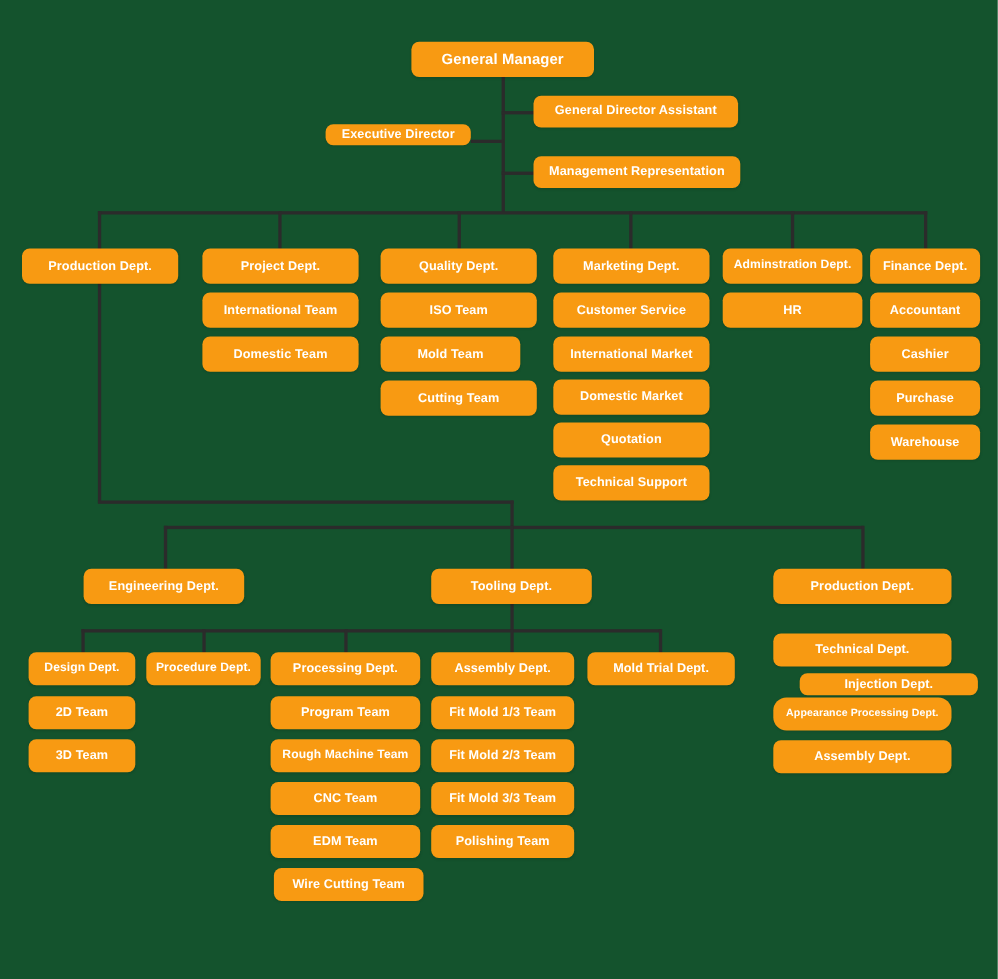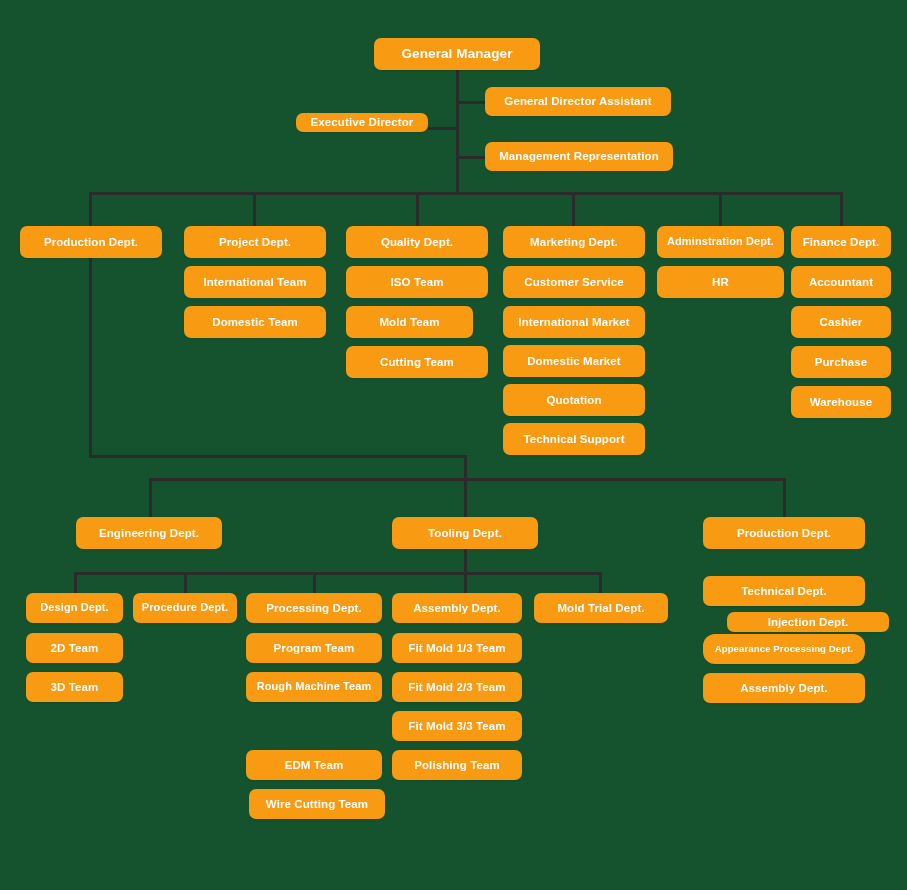--- a/index.html
+++ b/index.html
@@ -128,20 +128,21 @@
 
   <div class="node n-sm" style="left:26px; top:593px; width:97px; height:30px;">Design Dept.</div>
   <div class="node n-md" style="left:26px; top:633px; width:97px; height:30px;">2D Team</div>
   <div class="node n-md" style="left:26px; top:672px; width:97px; height:30px;">3D Team</div>
 
   <div class="node n-sm" style="left:133px; top:593px; width:104px; height:30px;">Procedure Dept.</div>
 
   <div class="node n-md" style="left:246px; top:593px; width:136px; height:30px;">Processing Dept.</div>
   <div class="node n-md" style="left:246px; top:633px; width:136px; height:30px;">Program Team</div>
   <div class="node n-sm" style="left:246px; top:672px; width:136px; height:30px;">Rough Machine Team</div>
+  <div class="node n-md" style="left:246px; top:711px; width:136px; height:30px;">CNC Team</div>
   <div class="node n-md" style="left:246px; top:750px; width:136px; height:30px;text-align:right;">EDM Team</div>
   <div class="node n-md" style="left:249px; top:789px; width:136px; height:30px;">Wire Cutting Team</div>
 
   <div class="node n-md" style="left:392px; top:593px; width:130px; height:30px;">Assembly Dept.</div>
   <div class="node n-md" style="left:392px; top:633px; width:130px; height:30px;">Fit Mold 1/3 Team</div>
   <div class="node n-md" style="left:392px; top:672px; width:130px; height:30px;">Fit Mold 2/3 Team</div>
   <div class="node n-md" style="left:392px; top:711px; width:130px; height:30px;">Fit Mold 3/3 Team</div>
   <div class="node n-md" style="left:392px; top:750px; width:130px; height:30px;">Polishing Team</div>
 
   <div class="node n-md" style="left:534px; top:593px; width:134px; height:30px;">Mold Trial Dept.</div>

